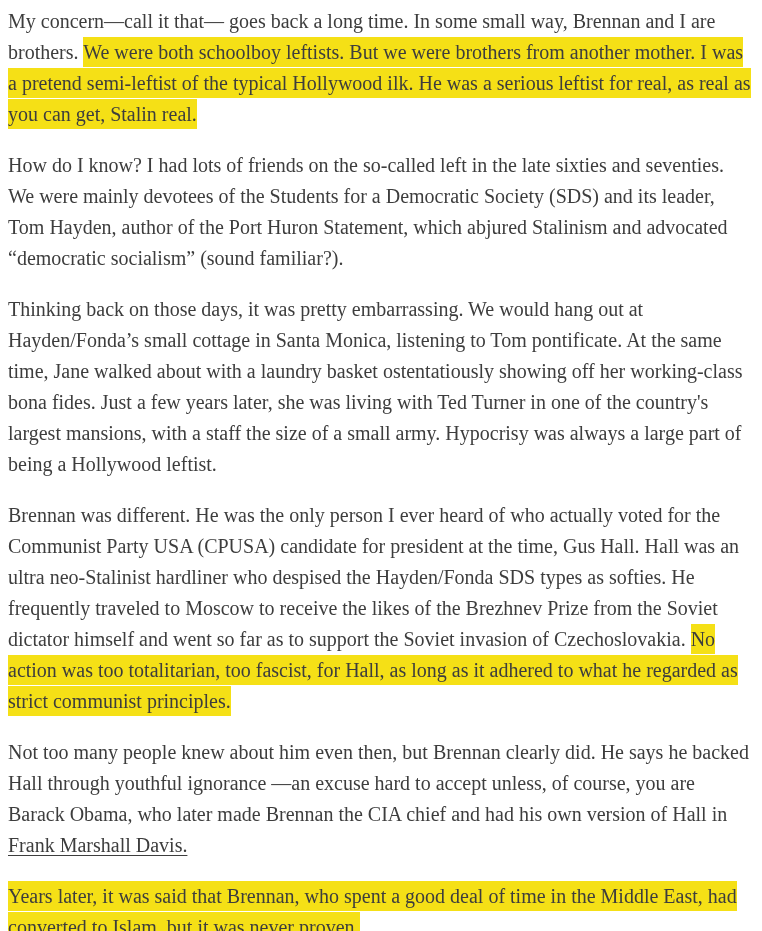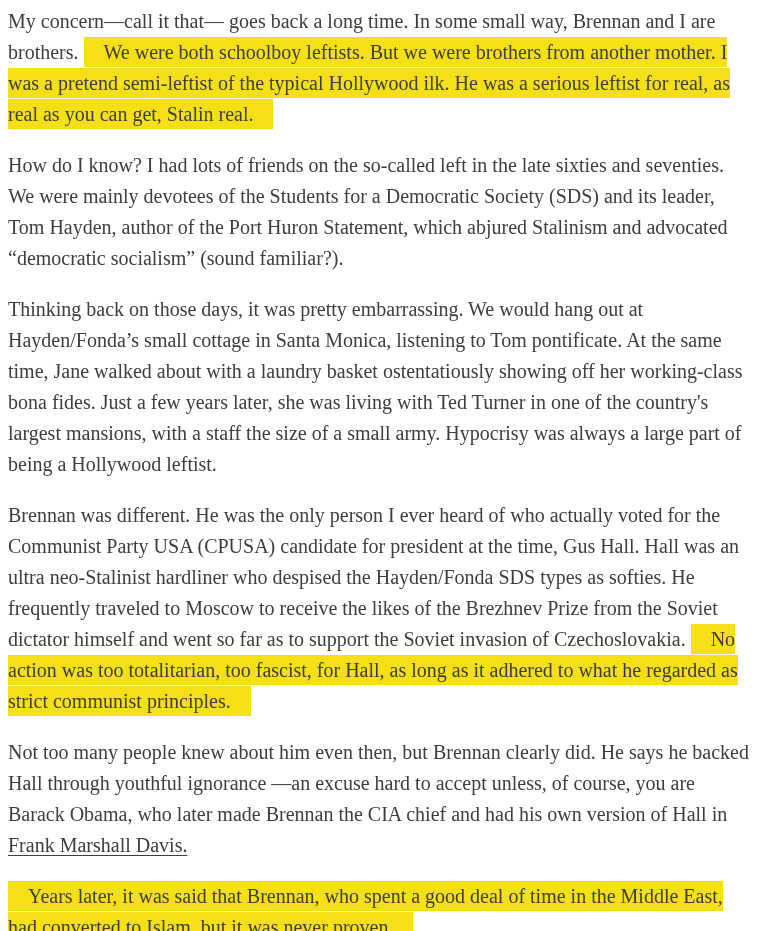--- a/index.html
+++ b/index.html
@@ -23,21 +23,21 @@
     line-height:31px;
     color:var(--text-color);
     text-align:left;
   }
   .article p{
     margin:0 0 20px 0;
   }
   .article mark{
     background-color:var(--highlight-color);
     color:inherit;
-    padding:4px 20px;
+    padding:4px 0;
   }
   .article a{
     color:inherit;
     text-underline-offset:3px;
     text-decoration-thickness:1px;
   }
 </style>
 </head>
 <body>
 

